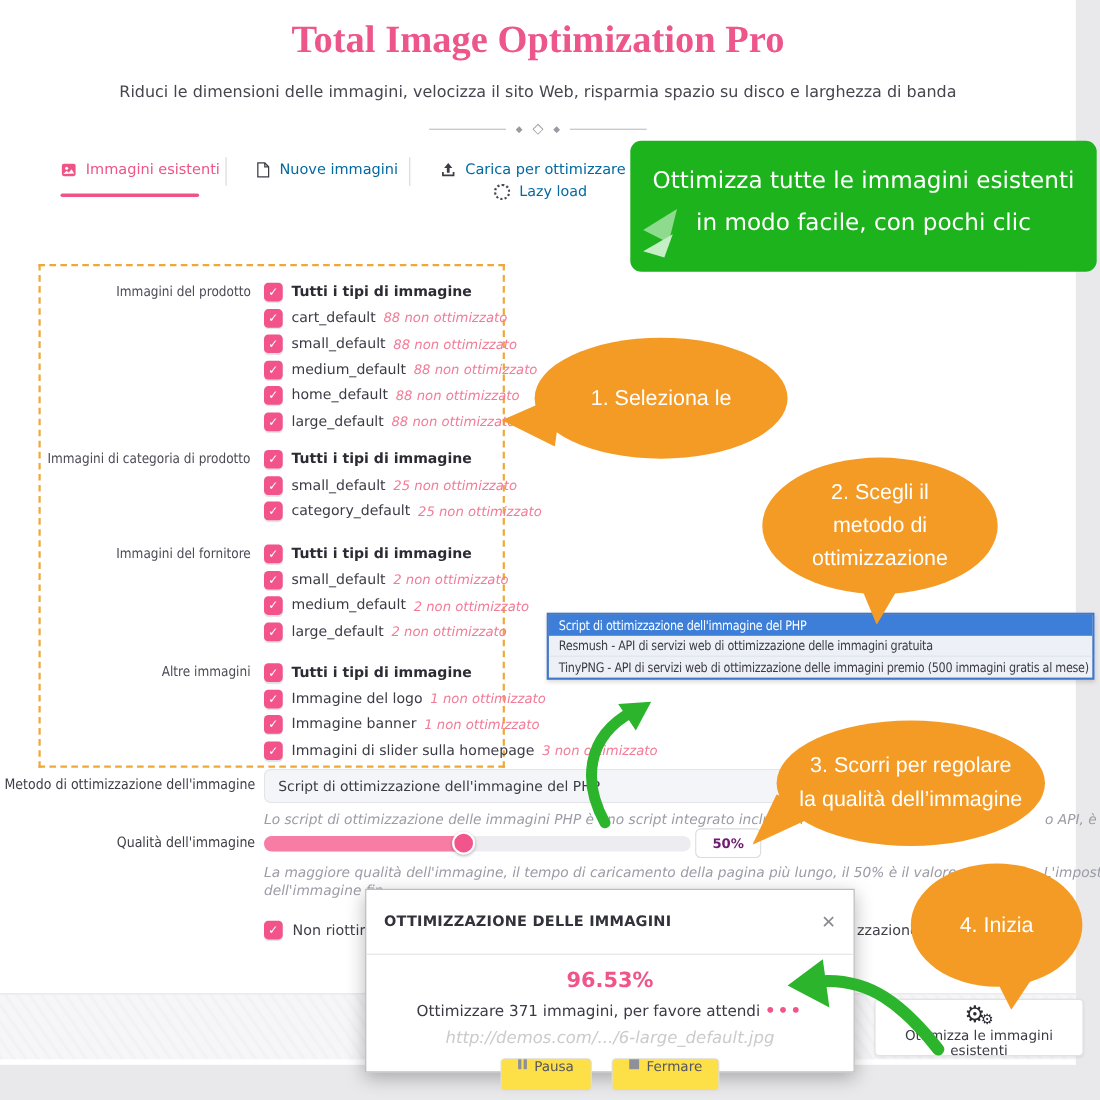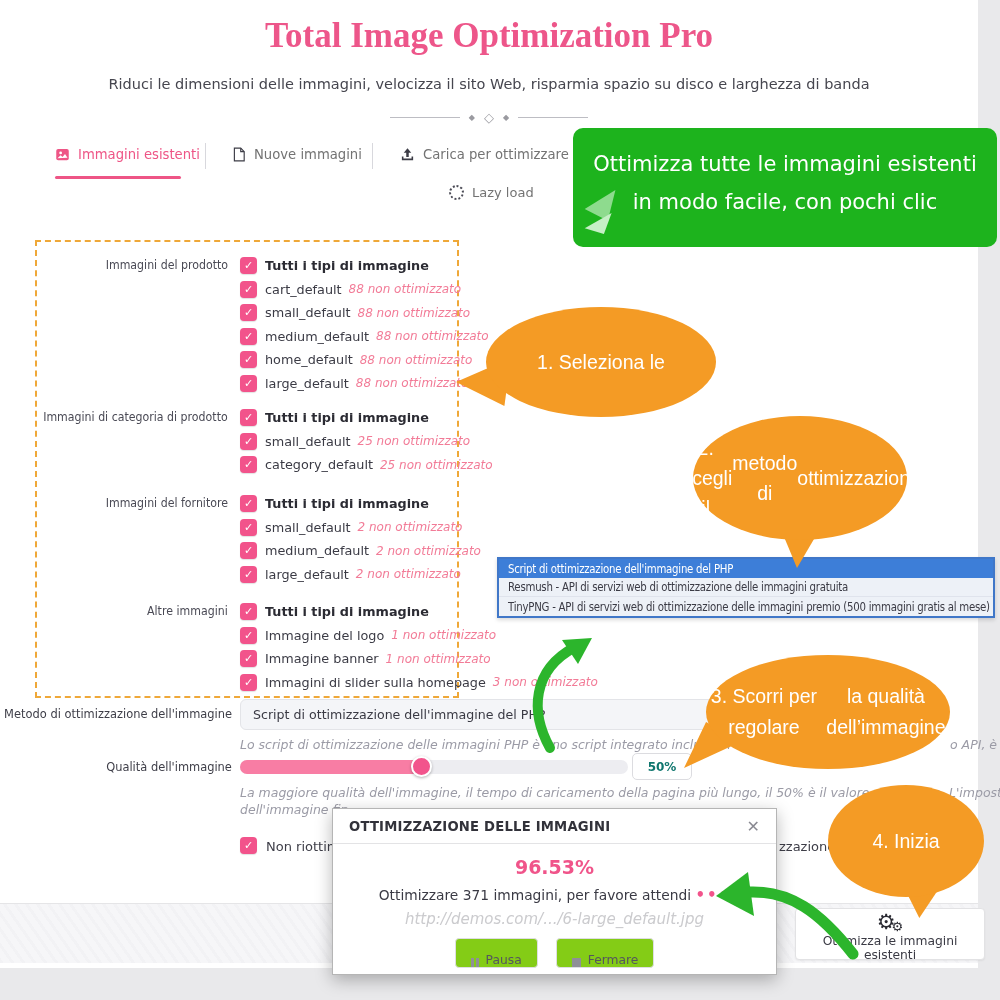--- a/index.html
+++ b/index.html
@@ -13,21 +13,21 @@
   
   .title{position:absolute;left:0;top:16px;width:978px;text-align:center;
     font-family:"Liberation Serif",serif;font-size:35px;font-weight:600;color:#ed568a}
   .subtitle{position:absolute;left:0;top:76px;width:978px;text-align:center;
     font-size:14.5px;color:#46464f}
   .divider{position:absolute;left:0;top:110px;width:978px;display:flex;align-items:center;justify-content:center;gap:9px;color:#9a9aa0}
   .dline{width:70px;height:1px;background:#bdbdc3}
   .dsm{font-size:8px}.dbg{font-size:13px}
 
   
-  .tab{position:absolute;display:flex;align-items:center;gap:8px;font-size:13.2px;color:#737373;cursor:pointer}
+  .tab{position:absolute;display:flex;align-items:center;gap:8px;font-size:13.2px;color:#0369a1;cursor:pointer}
   .tab.active{color:#ee5586}
   .tabline{position:absolute;left:55px;top:176px;width:126px;height:3px;background:#ee5586;border-radius:2px}
   .tsep{position:absolute;width:1px;height:26px;background:#d8d8dd;top:143px}
   .spin{width:11px;height:11px;border:2px dotted #4a4a55;border-radius:50%}
 
   
   .banner{position:absolute;left:573px;top:128px;width:424px;height:119px;background:#1db31d;
     border-radius:10px;z-index:8;color:#fff;text-align:center;padding-top:17px;box-sizing:border-box}
   .banner .bl{font-size:21px;line-height:38px}
   .bicon{position:absolute;left:9px;top:60px}
@@ -41,21 +41,21 @@
   .group{position:absolute;left:240px;z-index:4}
   .grow{height:23.5px;display:flex;align-items:center;white-space:nowrap}
   .cb{width:17px;height:17px;background:#f2538b;border-radius:4px;display:inline-flex;align-items:center;justify-content:center;flex:0 0 17px;box-shadow:0 1px 1px rgba(0,0,0,.12)}
   .ck{color:#fff;font-size:11px;font-weight:bold;font-style:normal;line-height:1}
   .iname{margin-left:8px;font-size:12.8px;font-weight:400;color:#3b3b45}
   .iname.b{font-weight:700;color:#2b2b33}
   .cnt{margin-left:7px;font-size:12px;font-style:italic;color:#f27b97}
 
   
   .bubble{position:absolute;background:#f49b25;border-radius:50%;color:#fff;z-index:38;
-    display:flex;flex-direction:row;align-items:center;justify-content:center;text-align:center;
+    display:flex;flex-direction:column;align-items:center;justify-content:center;text-align:center;
     font-family:"Liberation Sans",sans-serif;font-size:19.5px;line-height:31px}
   .tail{position:absolute;background:#f49b25;z-index:37}
 
   
   .dd{position:absolute;left:497px;top:557px;width:498px;background:#edf1f7;border:2px solid #4077c8;
     box-sizing:border-box;z-index:12;box-shadow:0 2px 4px rgba(0,0,0,.15)}
   .opt{height:19px;display:flex;align-items:center;padding-left:9px;font-size:12px;letter-spacing:-0.3px;
     color:#3b3b45;white-space:nowrap;border-bottom:1px solid #dfe3ec;box-sizing:border-box;cursor:pointer}
   .opt:last-child{border-bottom:none}
   .opt.sel{background:#3d7ed8;color:#fff;border-bottom:none}
@@ -66,37 +66,37 @@
   .select{position:absolute;left:240px;top:699px;width:707px;height:31px;background:#f4f5f8;
     border:1px solid #e3e4e8;border-radius:6px;box-sizing:border-box;display:flex;align-items:center;
     padding-left:12px;font-size:12.6px;color:#3a3a44;z-index:4;white-space:nowrap;overflow:hidden}
   .help{position:absolute;font-size:12.5px;font-style:italic;color:#9b9ba6;white-space:nowrap;z-index:4}
   .track{position:absolute;left:240px;top:760px;width:388px;height:14px;background:#ededf1;border-radius:7px;z-index:4;cursor:pointer}
   .fill{position:absolute;left:0;top:0;height:14px;width:182px;background:#f87da4;border-radius:7px}
   .handle{position:absolute;left:411px;top:756px;width:21px;height:21px;border-radius:50%;
     background:#f2548c;border:2px solid #fff;box-sizing:border-box;box-shadow:0 1px 3px rgba(0,0,0,.3);z-index:5;cursor:grab}
   .qval{position:absolute;left:632px;top:753px;width:60px;height:27px;background:#fff;border:1px solid #dcdce0;
     border-radius:5px;box-sizing:border-box;display:flex;align-items:center;justify-content:center;
-    font-size:12px;font-weight:bold;color:#0f766e;z-index:4}
+    font-size:12px;font-weight:bold;color:#701a75;z-index:4}
   .frag{position:absolute;font-size:13px;color:#3e3e48;white-space:nowrap;z-index:4}
 
   
   .modal{position:absolute;left:332px;top:808px;width:445px;height:167px;background:#fff;
     border:1px solid #b5b5b5;box-shadow:0 5px 16px rgba(0,0,0,.28);z-index:30;box-sizing:border-box}
   .mhead{height:34px;display:flex;align-items:center;justify-content:space-between;
-    padding:0 16px;border-bottom:1px solid #e3e3e5}
+    padding:12px 16px;border-bottom:1px solid #e3e3e5}
   .mtitle{font-size:13.2px;font-weight:bold;color:#32323a;letter-spacing:.2px}
   .mclose{font-size:16px;color:#8a8a92;cursor:pointer;font-style:normal}
   .mpct{margin-top:12px;text-align:center;font-size:19px;font-weight:bold;color:#f0548a}
   .mstatus{margin-top:8px;text-align:center;font-size:13.8px;color:#3a3a44}
   .mdots{color:#f2538b;font-weight:bold;letter-spacing:2px;font-size:15px}
   .murl{margin-top:6px;text-align:center;font-size:15px;font-style:italic;color:#cbcbce}
   .mbtns{margin-top:10px;display:flex;justify-content:center;gap:18px}
-  .mbtn{height:28px;padding:0 15px;border:1px solid #dedee2;border-radius:4px;background:#84cc16;
-    display:flex;align-items:flex-end;gap:7px;font-size:12.3px;color:#55555e;cursor:pointer}
+  .mbtn{height:28px;padding:0 15px;border:1px solid #dedee2;border-radius:4px;background:#fde047;
+    display:flex;align-items:flex-start;gap:7px;font-size:12.3px;color:#55555e;cursor:pointer}
   .pbars{display:flex;gap:2px}
   .pbars i{width:3px;height:9px;background:#8f8f97}
   .stopsq{width:9px;height:9px;background:#8f8f97}
 
   
   .fband{position:absolute;left:0;top:903px;width:978px;height:59px;background:#f6f6f8;
     border-top:1px solid #e5e5e7;z-index:3;
     background-image:repeating-linear-gradient(55deg,rgba(120,120,140,.03) 0 3px,transparent 3px 9px)}
   .optbtn{position:absolute;left:795px;top:908px;width:190px;height:52px;background:#fff;border:1px solid #e2e2e4;
     border-radius:4px;box-sizing:border-box;z-index:5;cursor:pointer;text-align:center;
@@ -148,21 +148,21 @@
 <div class="tsep" style="left:372px"></div>
 <div class="tab" style="left:400px;top:147px">
   <span>
     <svg width="15" height="15" viewBox="0 0 24 24" fill="#3c3c46">
         <path d="M12 2 l6 7 h-4 v7 h-4 v-7 h-4 z"></path>
         <path d="M3 21 h18 v-6 h-2.5 v3.5 h-13 V15 H3 z"></path>
       </svg>
   </span>
   <span>Carica per ottimizzare</span>
 </div>
-<div class="tab" style="left:449px;top:185px;font-size:13px">
+<div class="tab" style="left:449px;top:167px;font-size:13px">
   <span class="spin"></span>
   <span>Lazy load</span>
 </div>
 
 <div class="banner">
   <div class="bl">Ottimizza tutte le immagini esistenti</div>
   <div class="bl">in modo facile, con pochi clic</div>
   <span class="bicon">
     <svg width="40" height="48" viewBox="0 0 40 50">
         <polygon points="2,22 34,2 26,34" fill="#8edb8e"></polygon>

